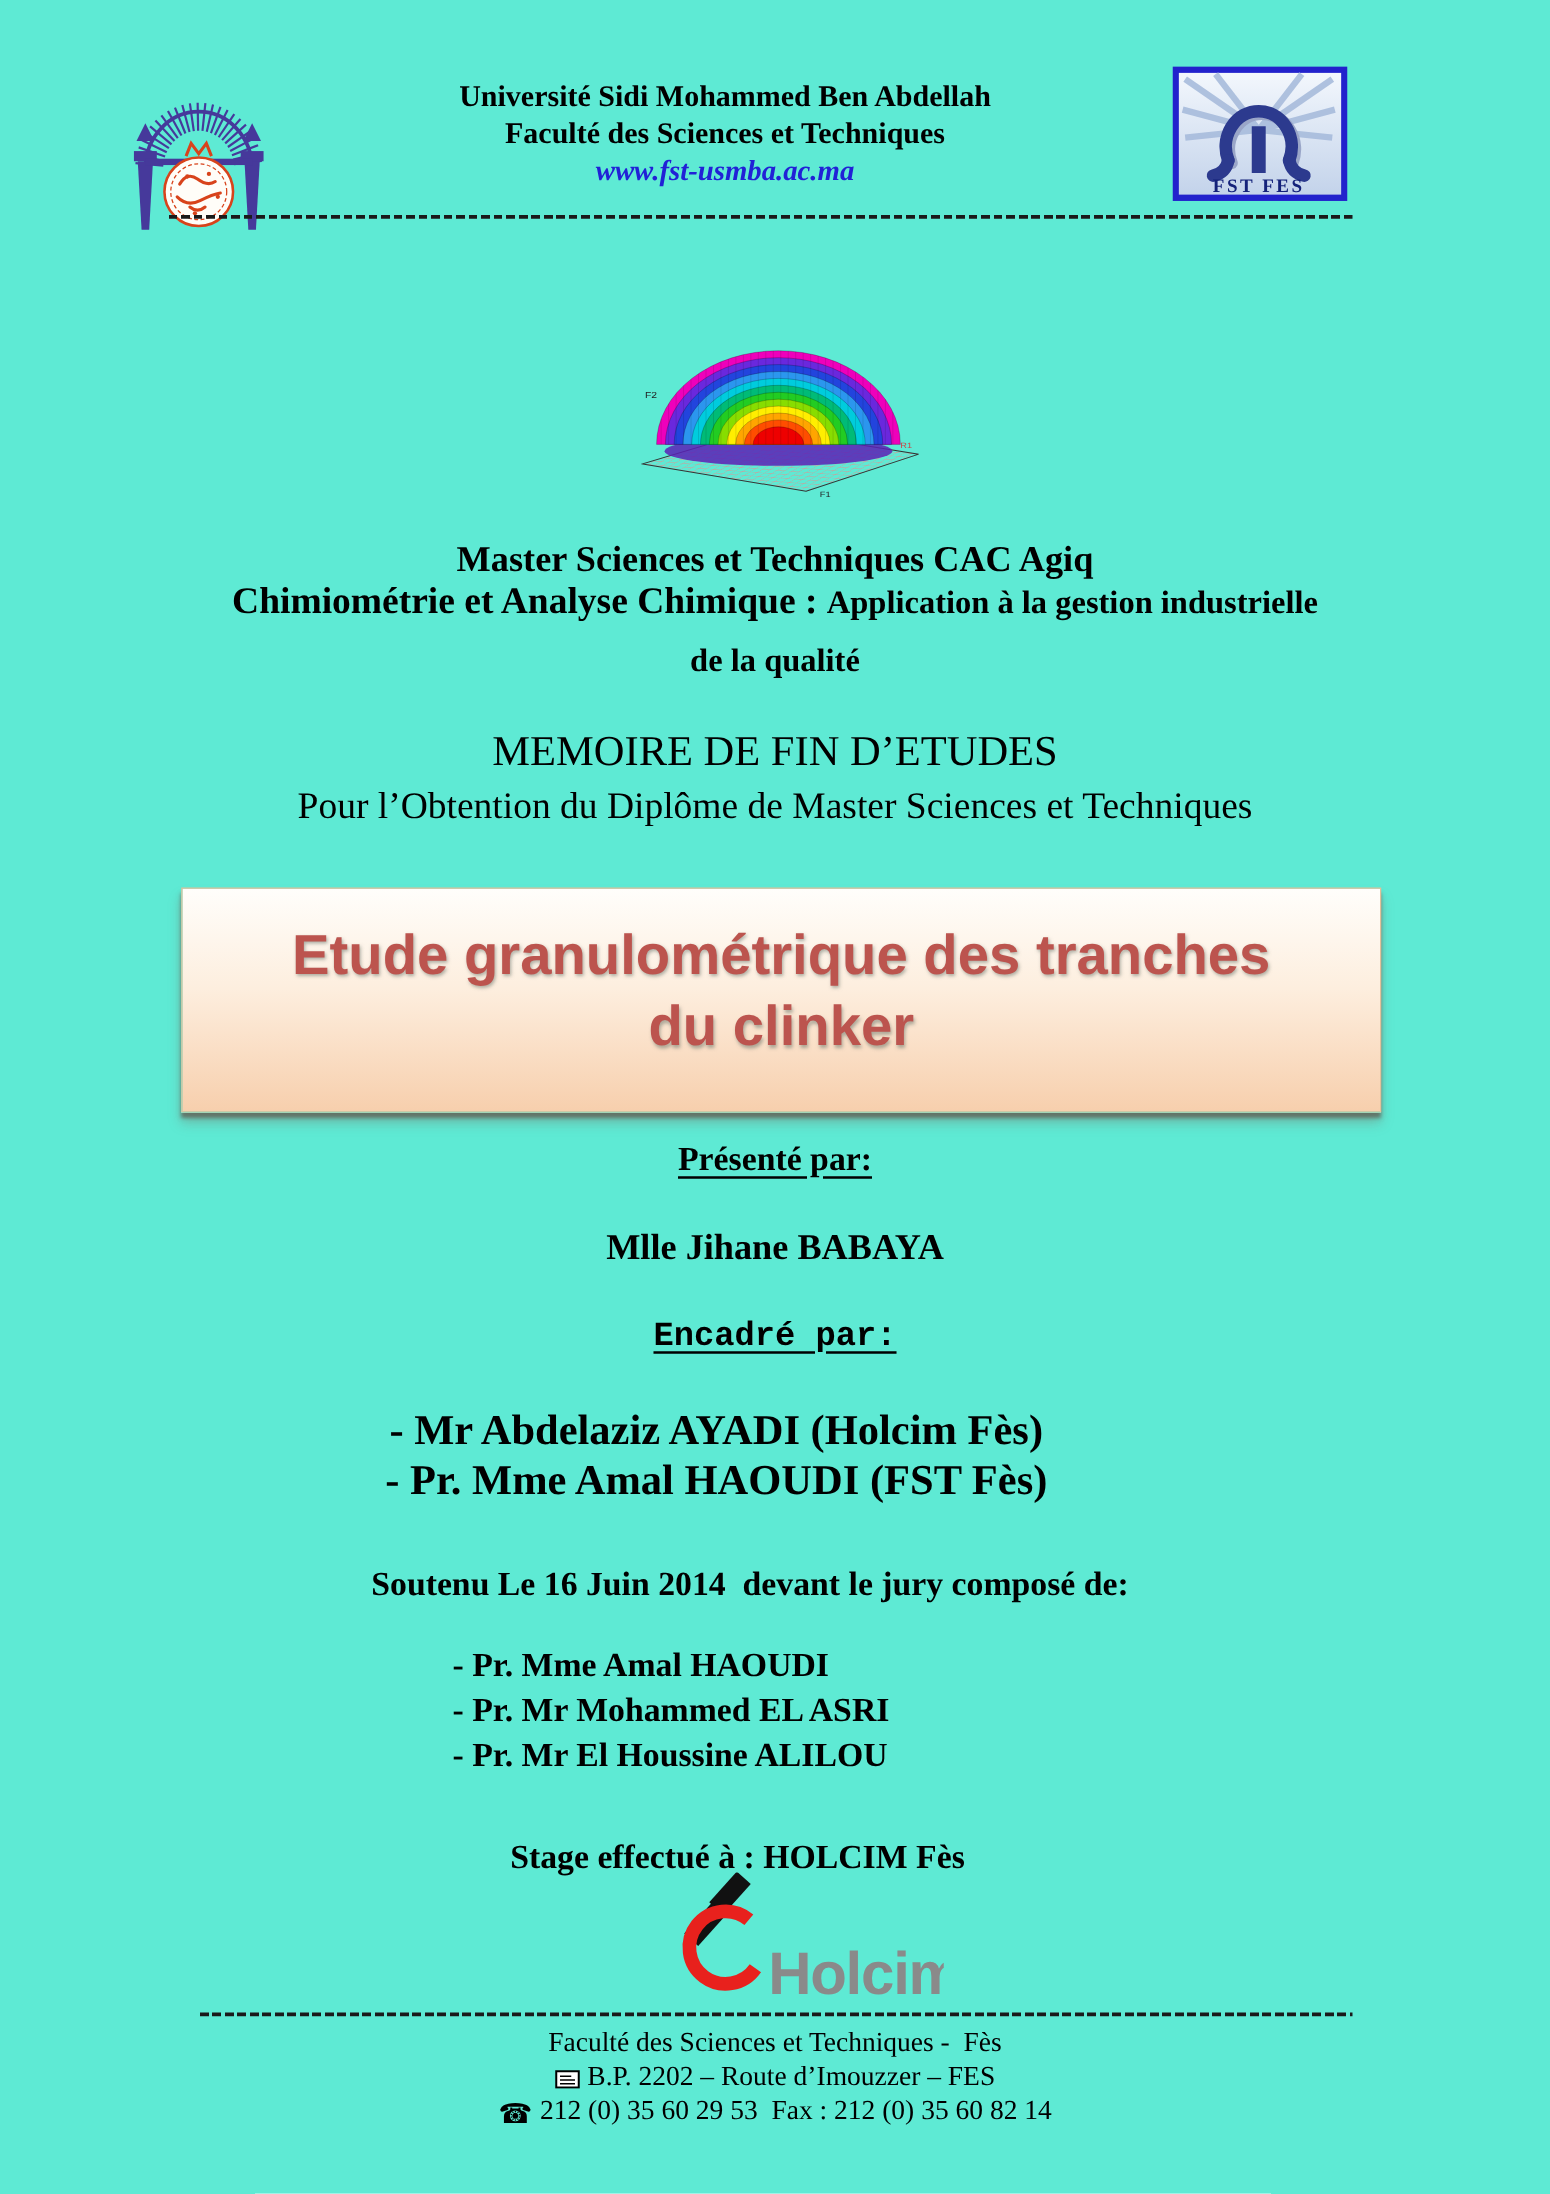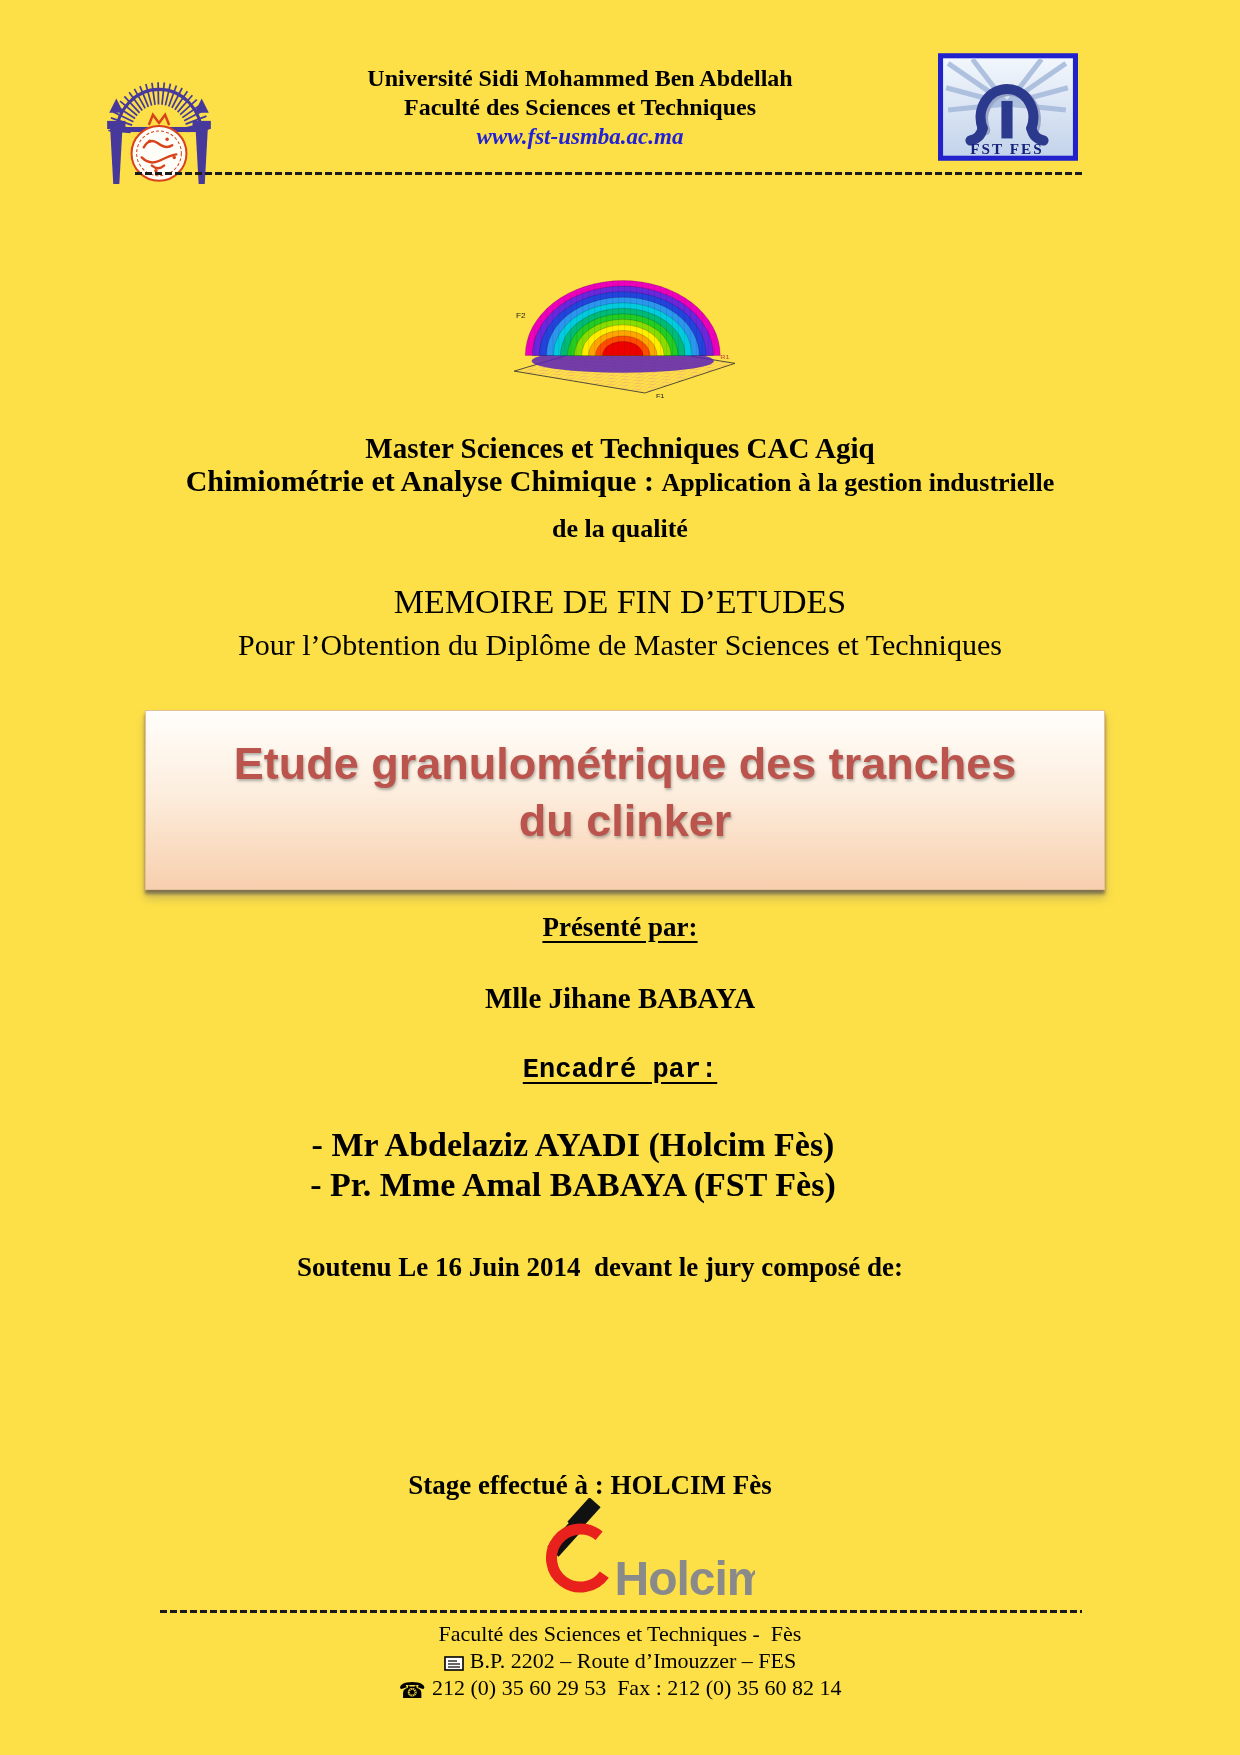--- a/index.html
+++ b/index.html
@@ -1,16 +1,16 @@
 <!DOCTYPE html>
 <html style="--link-blue: #2121d6; --fst-blue: #2222cc; --title-red: #bc544e; --box-bg-top: #fffefb; --box-bg-bottom: #f7cfad; --box-border: #e3c09a; --holcim-red: #e8211d; --holcim-gray: #8a8a8a; --emblem-purple: #46399b; --emblem-orange: #d8431b;"><head>
 <meta charset="utf-8">
 <style>
   html,body{margin:0;padding:0;background:#ffffff;}
-  #page{position:relative;width:1240px;height:1755px;margin:0 auto;background:#fde047;
+  #page{position:relative;width:1240px;height:1755px;margin:0 auto;background:#5eead4;
         font-family:"Liberation Serif",serif;color:#000;overflow:hidden;}
   .abs{position:absolute;}
   .ctr{left:0;right:0;text-align:center;}
   .pre{white-space:pre-wrap;}
 
   
   .hdr-text{left:210px;width:740px;top:64px;text-align:center;line-height:29px;}
   .hdr-uni,.hdr-fac{font-weight:bold;font-size:24px;}
   .hdr-www{font-weight:bold;font-style:italic;font-size:23px;color:var(--link-blue);text-decoration:none;}
   .uni-logo{left:103px;top:68px;}
@@ -229,24 +229,29 @@
   <div class="abs titlebox">
     <div class="title">Etude granulométrique des tranches du clinker</div>
   </div>
 
   <div class="abs ctr name">Mlle Jihane BABAYA</div>
   <div class="abs ctr presente">Présenté par:</div>
 
   <div class="abs ctr encadre">Encadré par:</div>
   <div class="abs supervisors">
     <div>- Mr Abdelaziz AYADI (Holcim Fès)</div>
-    <div>- Pr. Mme Amal BABAYA (FST Fès)</div>
+    <div>- Pr. Mme Amal HAOUDI (FST Fès)</div>
   </div>
 
   <div class="abs soutenu pre">Soutenu Le 16 Juin 2014  devant le jury composé de:</div>
+  <div class="abs jury">
+    <div>- Pr. Mme Amal HAOUDI</div>
+    <div>- Pr. Mr Mohammed EL ASRI</div>
+    <div>- Pr. Mr El Houssine ALILOU</div>
+  </div>
 
   <div class="abs stage">Stage effectué à : HOLCIM Fès</div>
 
   <svg class="abs holcim" width="225" height="105" viewBox="0 0 220 105">
     <g fill="#111">
       <rect x="44" y="0" width="15" height="33" transform="rotate(42 51.5 16.5)"></rect>
       <rect x="24" y="25" width="15" height="33" transform="rotate(42 31.5 41.5)"></rect>
     </g>
     <path d="M66.6,37.8 A29,29 0 1 0 71.8,76.6" fill="none" stroke="#e8211d" stroke-width="11"></path>
     <text x="82" y="97" font-family="Liberation Sans, sans-serif" font-size="48" font-weight="600" letter-spacing="-1" fill="#8a8a8a">Holcim</text>

